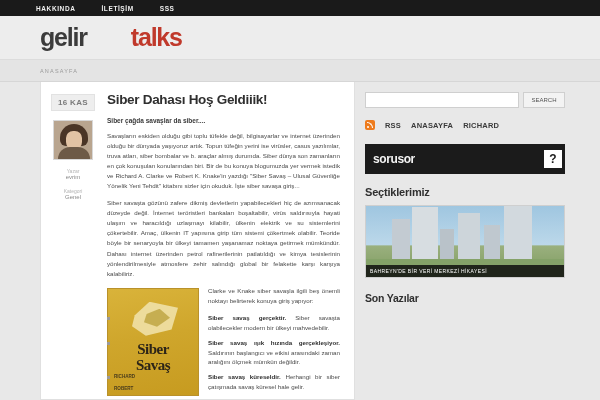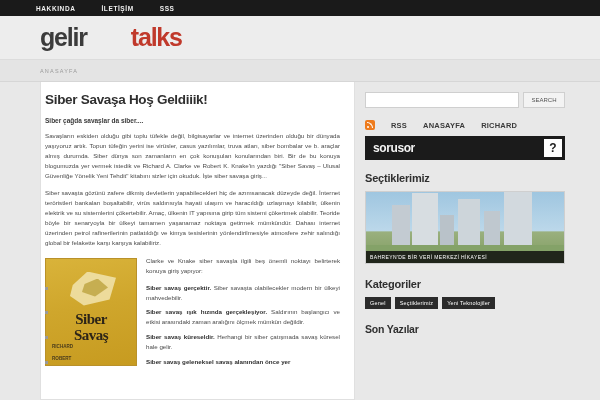--- a/index.html
+++ b/index.html
@@ -253,22 +253,22 @@
     border: 1px solid #cfcfcf;
     background: #f3f3f3;
     font-size: 6px;
     color: #555;
     font-family: "Liberation Sans", sans-serif;
     cursor: pointer;
   }
   .social {
     display: flex;
     align-items: center;
-    gap: 16px;
-    margin-bottom: 6px;
+    gap: 10px;
+    margin-bottom: 14px;
   }
   .social .rssico {
     width: 10px; height: 10px;
     background: #ee7b1d;
     border-radius: 2px;
     position: relative;
     flex: 0 0 10px;
   }
   .social .rssico:before {
     content: "";
@@ -284,21 +284,21 @@
     border-radius: 0 6px 0 0;
   }
   .social a {
     font-size: 7.5px;
     font-weight: bold;
     color: #3a3a3a;
     text-decoration: none;
     letter-spacing: 0.2px;
   }
   .sorusor {
-    height: 24px;
+    height: 30px;
     background: #1b1b1b;
     display: flex;
     align-items: center;
     justify-content: space-between;
     padding: 0 3px 0 8px;
     margin-bottom: 12px;
   }
   .sorusor .brand {
     color: #f4f4f4;
     font-size: 12px;
@@ -384,23 +384,35 @@
 </div>
 
 <div class="crumbband">
   <span>ANASAYFA</span>
 </div>
 
 <div class="page">
 
   <div class="card">
 
+    <div class="metacol">
+      <div class="datebox">16 KAS</div>
+      <div class="avatar">
+        <div class="hair"></div>
+        <div class="face"></div>
+        <div class="body"></div>
+      </div>
+      <div class="metalabel">Yazar</div>
+      <div class="metaval">evrim</div>
+      <div class="metalabel">Kategori</div>
+      <div class="metaval">Genel</div>
+    </div>
 
     <div class="article">
-      <h1>Siber Savaşa Hoş Geldiiik!</h1>
+      <h1>Siber Dahası Hoş Geldiiik!</h1>
       <div class="lede">Siber çağda savaşlar da siber....</div>
       <p>Savaşların eskiden olduğu gibi toplu tüfekle değil, bilgisayarlar ve internet üzerinden olduğu bir dünyada yaşıyoruz artık. Topun tüfeğin yerini ise virüsler, casus yazılımlar, truva atları, siber bombalar ve b. araçlar almış durumda. Siber dünya son zamanların en çok konuşulan konularından biri. Bir de bu konuya blogumuzda yer vermek istedik ve Richard A. Clarke ve Robert K. Knake'in yazdığı "Siber Savaş – Ulusal Güvenliğe Yönelik Yeni Tehdit" kitabını sizler için okuduk. İşte siber savaşa giriş...</p>
       <p>Siber savaşta gözünü zafere dikmiş devletlerin yapabilecekleri hiç de azımsanacak düzeyde değil. İnternet teröristleri bankaları boşaltabilir, virüs saldırısıyla hayati ulaşım ve haracıldığı uzlaşmayı kilabilir, ülkenin elektrik ve su sistemlerini çökertebilir. Amaç, ülkenin IT yapısına girip tüm sistemi çökertmek olabilir. Teoride böyle bir senaryoyla bir ülkeyi tamamen yaşanamaz noktaya getirmek mümkündür. Dahası internet üzerinden petrol rafinerilerinin patlatıldığı ve kimya tesislerinin yönlendirilmesiyle atmosfere zehir salındığı global bir felakette karşı karşıya kalabiliriz.</p>
 
       <div class="bookwrap">
         <div class="bookcover">
           <div class="shard"></div>
           <div class="shard2"></div>
           <div class="t1">Siber</div>
           <div class="t2">Savaş</div>
@@ -446,27 +458,19 @@
         <div class="tower t-b"></div>
         <div class="tower t-c"></div>
         <div class="tower t-d"></div>
         <div class="tower t-e"></div>
         <div class="tower t-f"></div>
         <div class="ground"></div>
         <div class="caption">BAHREYN'DE BİR VERİ MERKEZİ HİKAYESİ</div>
       </div>
     </div>
 
-    <div class="sb-block">
-      <div class="sb-h">Kategoriler</div>
-      <div class="tagrow">
-        <span class="tag">Genel</span>
-        <span class="tag">Seçtiklerimiz</span>
-        <span class="tag">Yeni Teknolojiler</span>
-      </div>
-    </div>
 
     <div class="sb-block">
       <div class="sb-h small">Son Yazılar</div>
     </div>
 
   </div>
 </div>
 
 </body></html>

